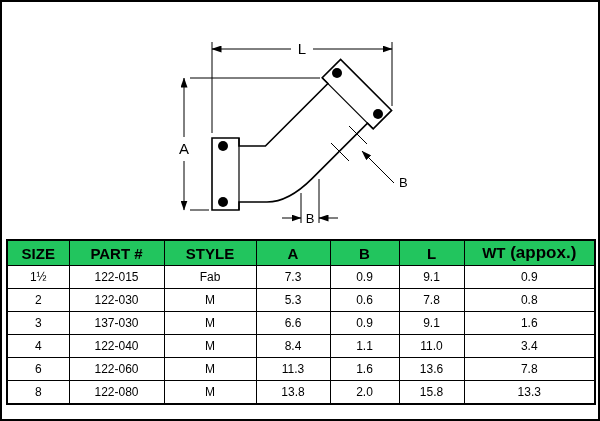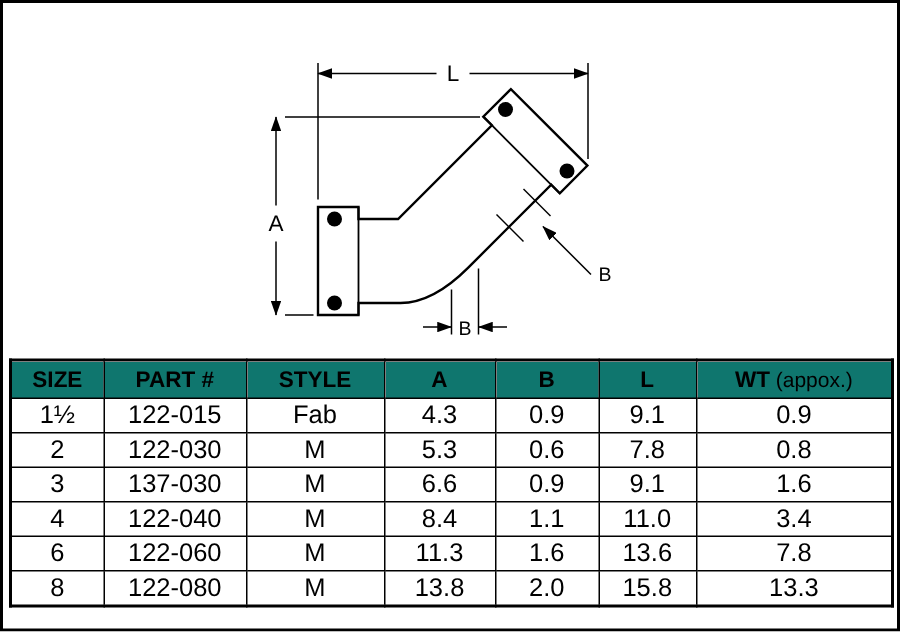--- a/index.html
+++ b/index.html
@@ -20,23 +20,23 @@
   }
   svg.drawing{position:absolute;top:31px;left:0;font-family:"Liberation Sans",sans-serif;}
   table.spec{
     position:absolute;top:237px;left:4px;width:588px;
     border-collapse:collapse;border:2px solid #000;table-layout:fixed;
   }
   table.spec th,table.spec td{
     border:1px solid #000;text-align:center;vertical-align:middle;
     color:#000;overflow:hidden;white-space:nowrap;
   }
-  table.spec th{background:#0f766e;font-size:15px;font-weight:bold;height:22px;padding:1px 0;margin-top:29px;}
-  table.spec td{font-size:17px;height:20px;padding:1px 0;}
-  .hnote{font-weight:normal;font-size:14px;}
+  table.spec th{background:#22c55e;font-size:15px;font-weight:bold;height:22px;padding:1px 0;margin-top:29px;}
+  table.spec td{font-size:12px;height:20px;padding:1px 0;}
+  .hnote{font-weight:bold;font-size:17px;}
 </style>
 </head>
 <body>
 
 <div class="page">
 
 
   <svg class="drawing" width="596" height="206" viewBox="0 0 596 206">
     <defs>
       <marker id="arrow" viewBox="0 0 10 7" refX="9.5" refY="3.5" markerWidth="10" markerHeight="7" orient="auto-start-reverse">
@@ -103,21 +103,21 @@
           <th><span>B</span></th>
           <th><span>L</span></th>
           <th><span>WT</span><span class="hnote"> (appox.)</span></th>
         </tr>
     </thead>
     <tbody>
         <tr>
           <td>1½</td>
           <td>122-015</td>
           <td>Fab</td>
-          <td>4.3</td>
+          <td>7.3</td>
           <td>0.9</td>
           <td>9.1</td>
           <td>0.9</td>
         </tr>
         <tr>
           <td>2</td>
           <td>122-030</td>
           <td>M</td>
           <td>5.3</td>
           <td>0.6</td>

